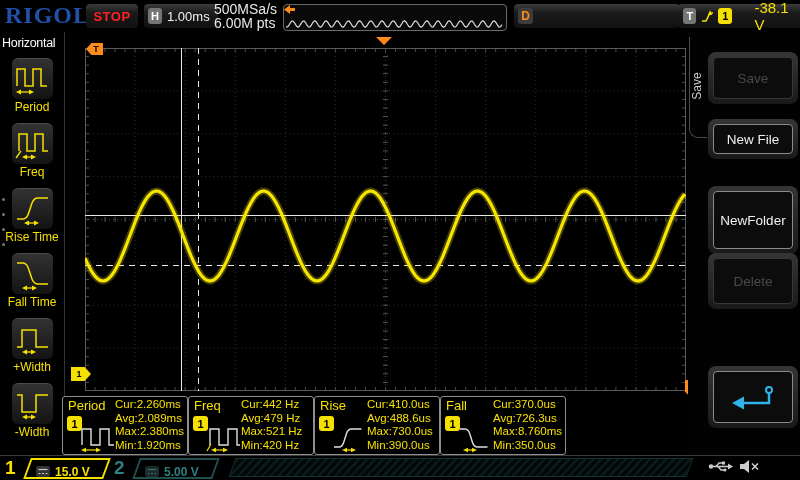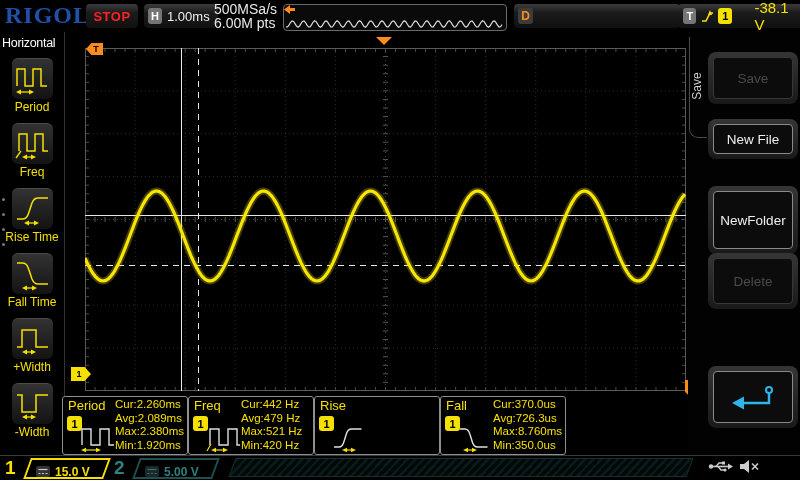--- a/index.html
+++ b/index.html
@@ -571,20 +571,26 @@
 
   <div class="abs mbox" style="left:314px">
     <div class="abs m-name">Rise</div>
     <div class="abs m-badge">1</div>
     <svg class="abs m-icon" width="36" height="30">
       <path d="M2,24 h5 q3.5,0 5,-5.5 l2.5,-8 q1.5,-4.5 5,-4.5 h10" fill="none" stroke="#e0e0e0" stroke-width="1.4"></path>
       <line x1="13" y1="27" x2="21" y2="27" stroke="#f5e000" stroke-width="1.2"></line>
       <polygon points="10,27 15,24.8 15,29.2" fill="#f5e000"></polygon>
         <polygon points="24,27 19,24.8 19,29.2" fill="#f5e000"></polygon>
     </svg>
+    <div class="abs m-values">
+      <div>Cur:410.0us</div>
+      <div>Avg:488.6us</div>
+      <div>Max:730.0us</div>
+      <div>Min:390.0us</div>
+    </div>
   </div>
 
   <div class="abs mbox" style="left:440px">
     <div class="abs m-name">Fall</div>
     <div class="abs m-badge">1</div>
     <svg class="abs m-icon" width="36" height="30">
       <path d="M2,6 h5 q3.5,0 5,5.5 l2.5,8 q1.5,4.5 5,4.5 h10" fill="none" stroke="#e0e0e0" stroke-width="1.4"></path>
       <line x1="8" y1="27" x2="16" y2="27" stroke="#f5e000" stroke-width="1.2"></line>
       <polygon points="5,27 10,24.8 10,29.2" fill="#f5e000"></polygon>
         <polygon points="19,27 14,24.8 14,29.2" fill="#f5e000"></polygon>

